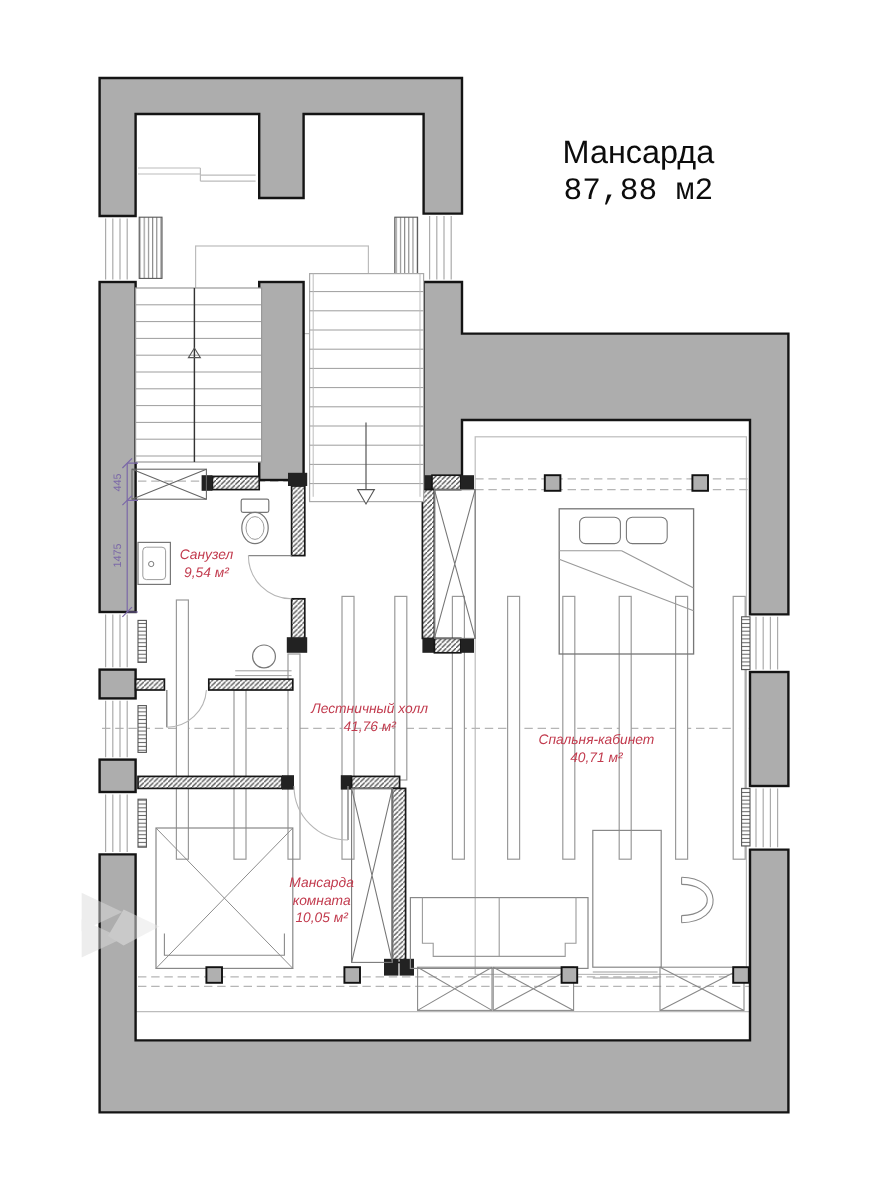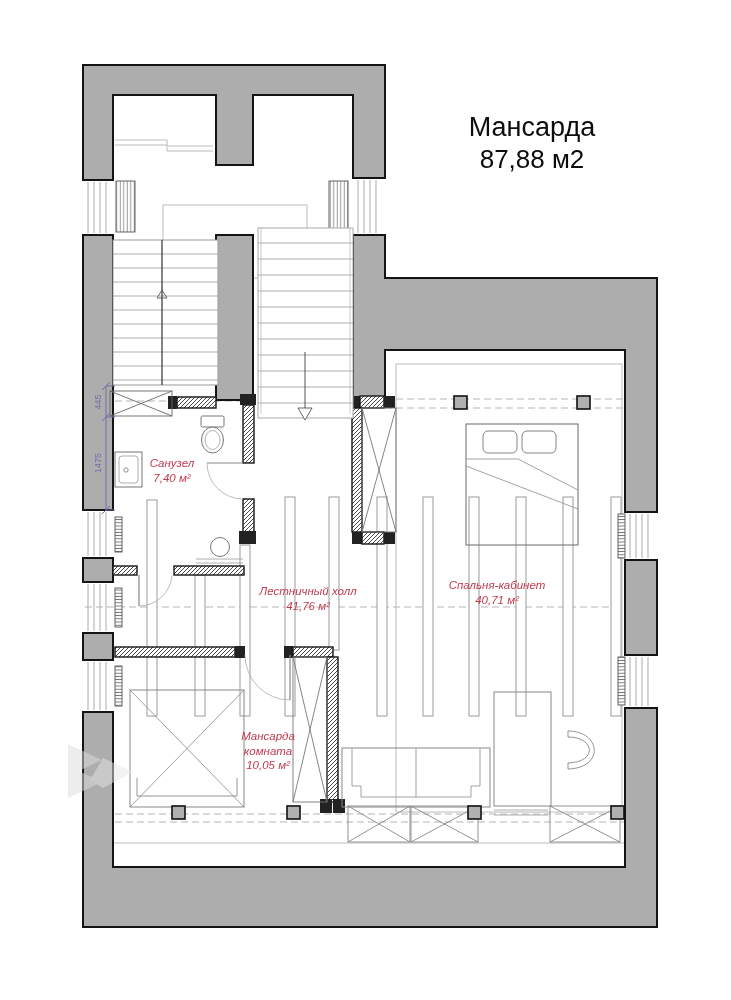--- a/index.html
+++ b/index.html
@@ -2,26 +2,26 @@
 <html><head>
 <meta charset="utf-8">
 <style>
   html,body{margin:0;padding:0;background:#fff;}
   body{width:731px;height:1000px;position:relative;overflow:hidden;
        font-family:"Liberation Sans",sans-serif;}
   .plan{position:absolute;left:0;top:0;width:676px;height:1000px;}
   .plan svg{position:absolute;left:0;top:0;}
   .title-block{position:absolute;left:428px;top:111px;width:208px;
       text-align:center;color:#0c0c0c;font-size:27px;line-height:1.22;}
-  .title-block .t2{font-size:26px;}
+  .title-block .t2{font-size:26px;font-family:Liberation Mono, monospace;}
   .room-label{position:absolute;font-style:italic;font-size:11.5px;
       line-height:1.28;color:#c23b4e;text-align:center;}
   #lbl-bath{left:111px;top:456px;width:122px;font-style:italic;}
   #lbl-hall{left:226px;top:584px;width:164px;}
-  #lbl-bed{left:415px;top:578px;width:164px;}
+  #lbl-bed{left:415px;top:610px;width:164px;}
   #lbl-guest{left:234px;top:729px;width:68px;}
 </style>
 </head>
 <body>
 
 <div class="plan">
 <svg width="731" height="1000" viewBox="0 0 731 1000">
   <defs>
     <pattern id="diagHatch" width="4" height="4" patternUnits="userSpaceOnUse">
       <rect width="4" height="4" fill="#fff"></rect>
@@ -233,21 +233,21 @@
   </g>
 </svg>
 
   <div class="title-block">
     <div class="t1">Мансарда</div>
     <div class="t2">87,88 м2</div>
   </div>
 
   <div class="room-label" id="lbl-bath">
     <div>Санузел</div>
-    <div>7,40 м²</div>
+    <div>9,54 м²</div>
   </div>
   <div class="room-label" id="lbl-hall">
     <div>Лестничный холл</div>
     <div>41,76 м²</div>
   </div>
   <div class="room-label" id="lbl-bed">
     <div>Спальня-кабинет</div>
     <div>40,71 м²</div>
   </div>
   <div class="room-label" id="lbl-guest">

